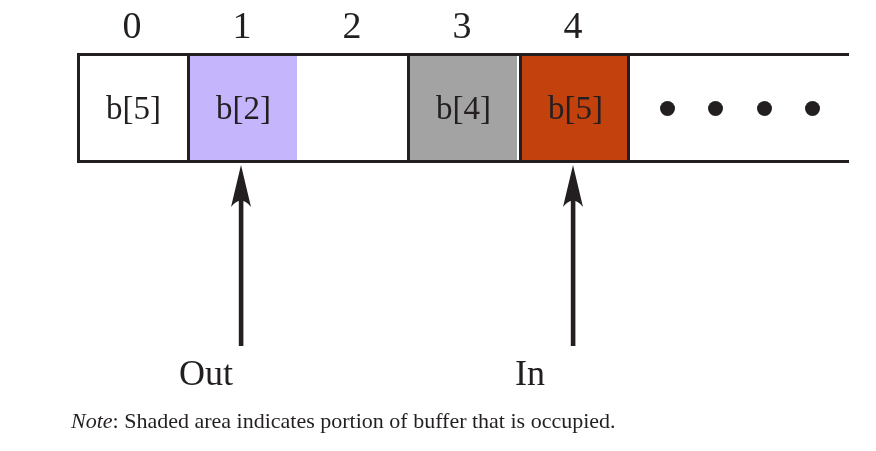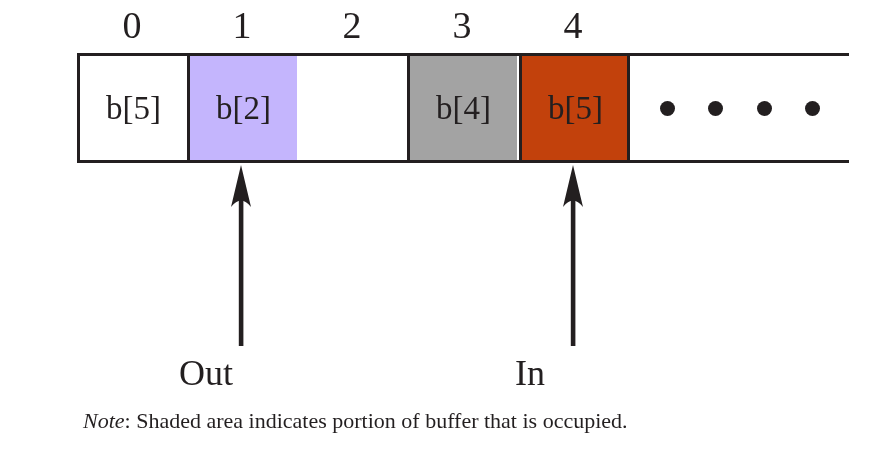--- a/index.html
+++ b/index.html
@@ -40,21 +40,21 @@
     background:currentColor;
   }
   
   .arrow{position:absolute;top:165px;width:30px;height:181px;}
   .ptr-label{
     position:absolute;top:350px;width:120px;height:46px;
     text-align:left;font-size:36px;line-height:46px;
   }
   
   .note{
-    position:absolute;left:83px;top:406px;
+    position:absolute;left:71px;top:406px;
     font-size:22px;line-height:30px;white-space:nowrap;
   }
 </style>
 </head>
 <body>
 
 <div class="canvas" style="color: rgb(35, 31, 32); background-color: rgb(255, 255, 255);">
 
   <div class="idx" style="left:77px">0</div>
   <div class="idx" style="left:187px">1</div>

